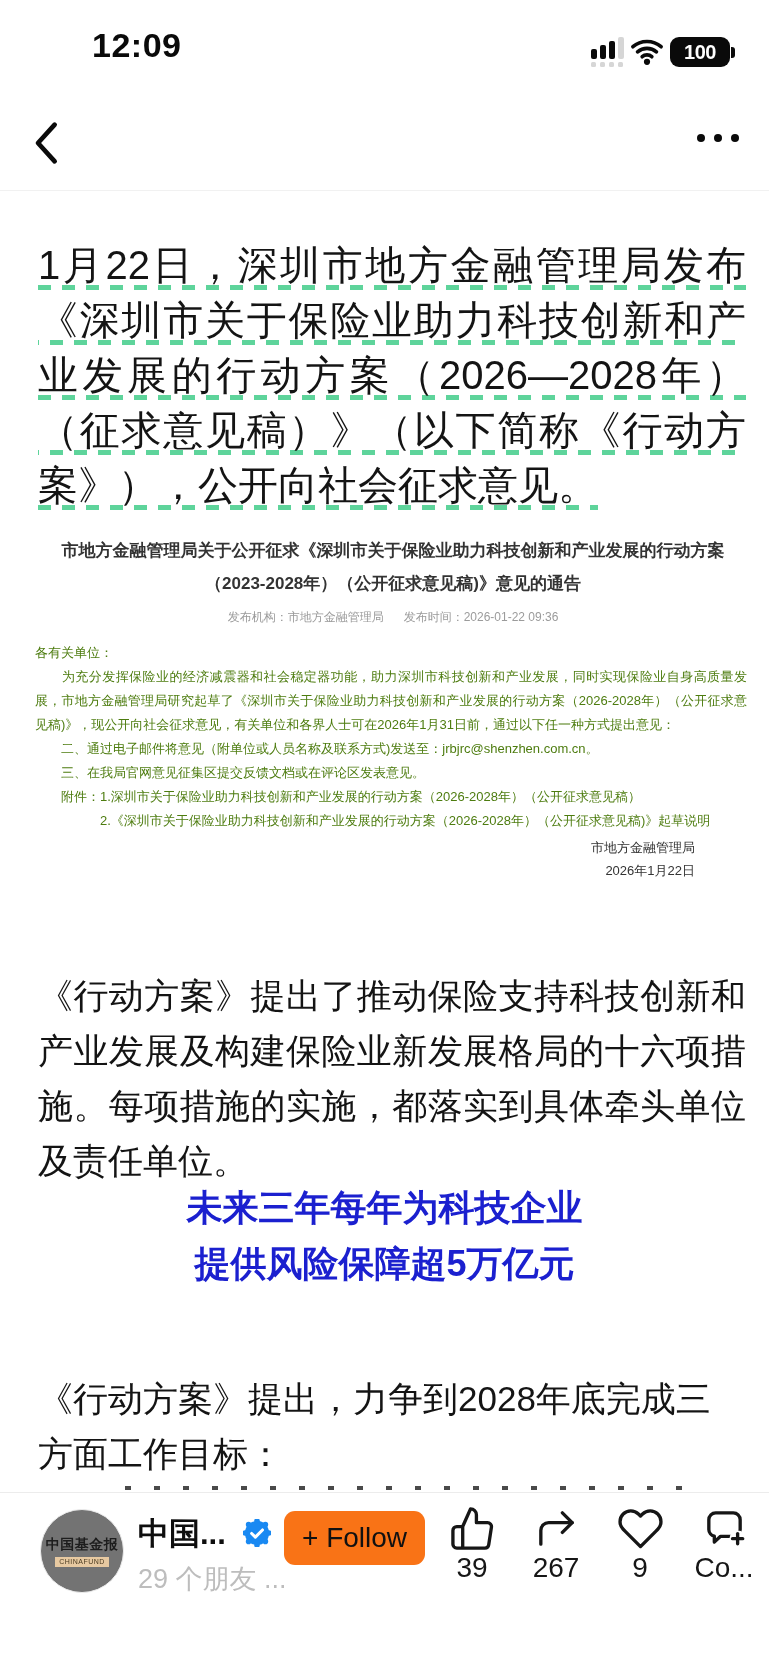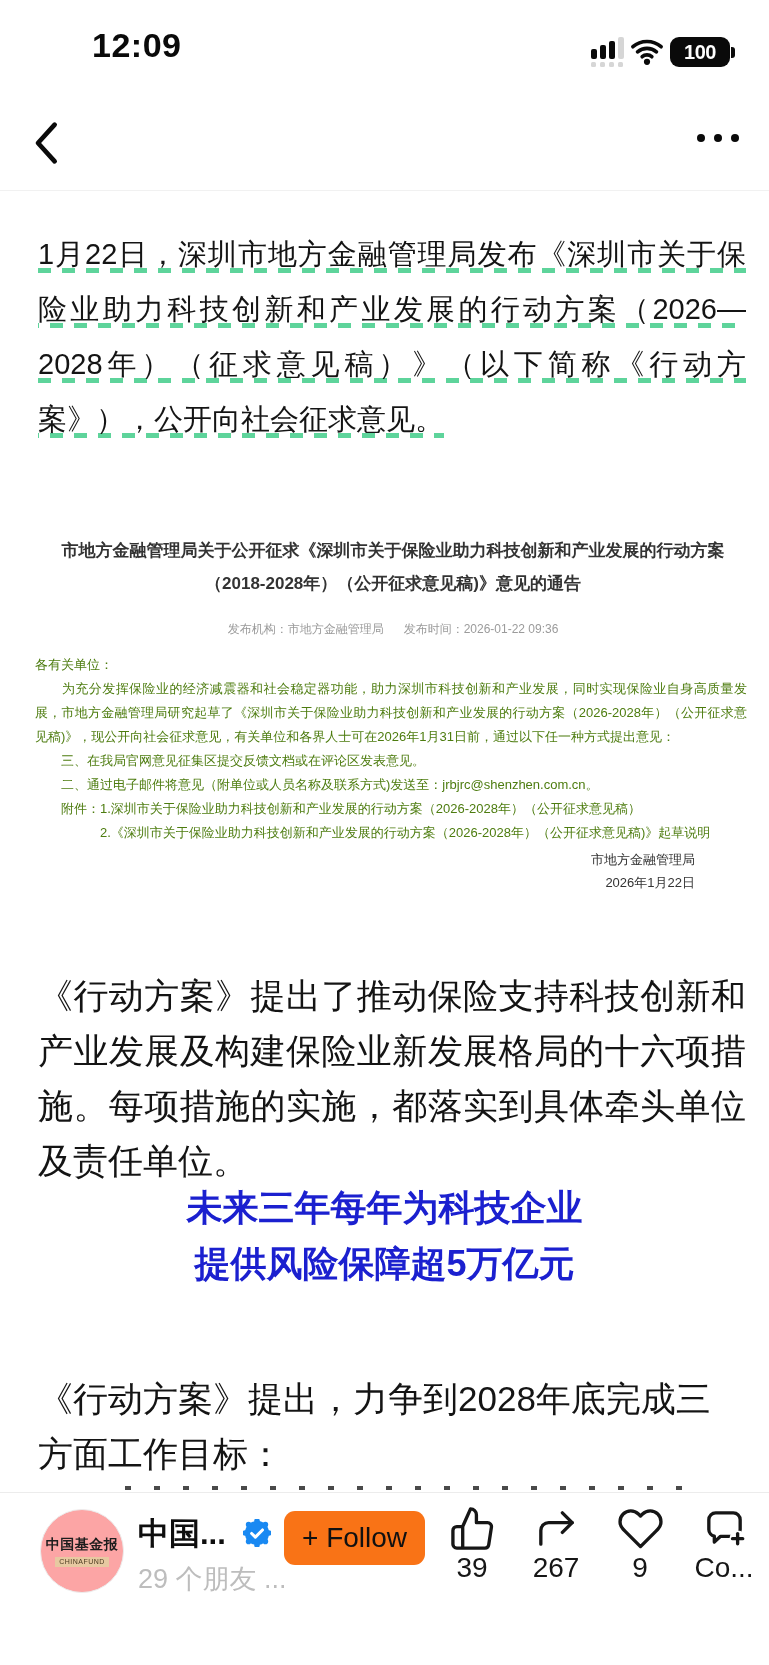--- a/index.html
+++ b/index.html
@@ -22,42 +22,42 @@
   .batt-wrap{display:flex;align-items:center}
   .batt{width:60px;height:30px;background:#0a0a0a;border-radius:9px;color:#fff;
         font-size:20px;font-weight:bold;display:flex;align-items:center;justify-content:center;letter-spacing:-.5px}
   .batt-nub{width:4px;height:11px;background:#0a0a0a;border-radius:0 3px 3px 0;margin-left:1px}
   
   .nav{position:absolute;top:98px;left:0;right:0;height:92px;border-bottom:1px solid #f1f1f1;background:#fff}
   .back-btn{position:absolute;left:28px;top:18px;width:40px;height:54px;background:none;border:none;padding:0;cursor:pointer}
   .more-btn{position:absolute;right:24px;top:30px;background:none;border:none;padding:6px;display:flex;gap:9px;cursor:pointer}
   .more-btn i{display:block;width:8px;height:8px;border-radius:50%;background:#0a0a0a}
   
-  .lead{position:absolute;left:38px;top:198px;width:708px;font-size:29px;line-height:55px;color:#141414;
+  .lead{position:absolute;left:38px;top:198px;width:708px;font-size:40px;line-height:55px;color:#141414;
         text-align:justify}
   .hl{background-image:repeating-linear-gradient(90deg,#5ed49b 0 13px,rgba(0,0,0,0) 13px 24px);
       background-repeat:repeat-x;background-size:24px 5px;background-position:0 100%;padding-bottom:3px}
   .embed{position:absolute;left:35px;top:534px;width:716px;background:#fff;cursor:pointer}
   .embed-title{font-size:17px;font-weight:bold;color:#333;text-align:center;line-height:33px;padding:0 18px}
-  .embed-meta{margin-top:21px;display:flex;justify-content:center;gap:20px;font-size:12px;color:#9b9b9b}
+  .embed-meta{margin-top:9px;display:flex;justify-content:center;gap:20px;font-size:12px;color:#9b9b9b}
   .embed-body{margin-top:15px;font-size:13px;line-height:24px;color:#4d7c0f;text-align:justify;padding-right:4px}
   .embed-body p{margin:0}
   .embed-sign{text-align:right;padding-right:56px;font-size:13px;line-height:23px;color:#333;margin-top:3px}
   .para{position:absolute;left:38px;width:708px;font-size:35px;line-height:55px;color:#141414;text-align:justify}
   .para-measures{top:933px}
   .highlight{position:absolute;left:0;right:0;top:1180px;text-align:center;
              font-size:36px;line-height:56px;font-weight:bold;color:#1b20cf}
   .para-goals{top:1336px;text-align:left}
   .para-goals span{display:block}
   .clip-row{position:absolute;left:125px;top:1486px;width:562px;height:4px;
             background:repeating-linear-gradient(90deg,#4a4a4a 0 6px,rgba(0,0,0,0) 6px 29px)}
   
   .footer{position:absolute;left:0;right:0;top:1492px;bottom:0;background:#fff;border-top:1px solid #ececec}
   .avatar{position:absolute;left:40px;top:16px;width:84px;height:84px;border-radius:50%;
-          border:1px solid #ededed;box-sizing:border-box;background:#fca5a5;
+          border:1px solid #ededed;box-sizing:border-box;background:#737373;
           display:flex;flex-direction:column;align-items:center;justify-content:center;cursor:pointer}
   .avatar-t1{font-family:"Liberation Serif","DejaVu Serif",serif;font-size:14px;font-weight:bold;color:#1d1d1d;letter-spacing:.5px;white-space:nowrap}
   .avatar-t2{margin-top:3px;font-size:7px;color:#4a3a20;background:#e7c9a1;padding:0 4px;letter-spacing:.5px;line-height:10px}
   .acct-name{position:absolute;left:138px;top:20px;font-size:31px;font-weight:bold;color:#0e0e0e;cursor:pointer}
   .badge{position:absolute;left:243px;top:26px;width:28px;height:28px}
   .acct-sub{position:absolute;left:138px;top:68px;font-size:27px;color:#bdbdbd}
   .follow-btn{position:absolute;left:284px;top:18px;height:54px;padding:0 18px;background:#f97316;border:none;
               border-radius:11px;font-size:28px;color:#111;display:flex;align-items:center;cursor:pointer;
               font-family:inherit}
   .actions{position:absolute;right:14px;top:12px;display:flex;gap:22px}
@@ -110,30 +110,30 @@
   <button class="more-btn">
     <i></i>
       <i></i>
       <i></i>
   </button>
 </div>
 
 <p class="lead"><span class="hl">1月22日，深圳市地方金融管理局发布《深圳市关于保险业助力科技创新和产业发展的行动方案（2026—2028年）（征求意见稿）》（以下简称《行动方案》），公开向社会征求意见。</span></p>
 
 <div class="embed">
-  <div class="embed-title">市地方金融管理局关于公开征求《深圳市关于保险业助力科技创新和产业发展的行动方案（2018-2028年）（公开征求意见稿)》意见的通告</div>
+  <div class="embed-title">市地方金融管理局关于公开征求《深圳市关于保险业助力科技创新和产业发展的行动方案（2023-2028年）（公开征求意见稿)》意见的通告</div>
   <div class="embed-meta">
     <span>发布机构：市地方金融管理局</span>
     <span>发布时间：2026-01-22 09:36</span>
   </div>
   <div class="embed-body">
     <p>各有关单位：</p>
     <p>　　为充分发挥保险业的经济减震器和社会稳定器功能，助力深圳市科技创新和产业发展，同时实现保险业自身高质量发展，市地方金融管理局研究起草了《深圳市关于保险业助力科技创新和产业发展的行动方案（2026-2028年）（公开征求意见稿)》，现公开向社会征求意见，有关单位和各界人士可在2026年1月31日前，通过以下任一种方式提出意见：</p>
+    <p>　　二、通过电子邮件将意见（附单位或人员名称及联系方式)发送至：jrbjrc@shenzhen.com.cn。</p>
     <p>　　三、在我局官网意见征集区提交反馈文档或在评论区发表意见。</p>
-    <p>　　二、通过电子邮件将意见（附单位或人员名称及联系方式)发送至：jrbjrc@shenzhen.com.cn。</p>
     <p>　　附件：1.深圳市关于保险业助力科技创新和产业发展的行动方案（2026-2028年）（公开征求意见稿）</p>
     <p>　　　　　2.《深圳市关于保险业助力科技创新和产业发展的行动方案（2026-2028年）（公开征求意见稿)》起草说明</p>
   </div>
   <div class="embed-sign">
     <div>市地方金融管理局</div>
     <div>2026年1月22日</div>
   </div>
 </div>
 
 <p class="para para-measures">《行动方案》提出了推动保险支持科技创新和产业发展及构建保险业新发展格局的十六项措施。每项措施的实施，都落实到具体牵头单位及责任单位。</p>

